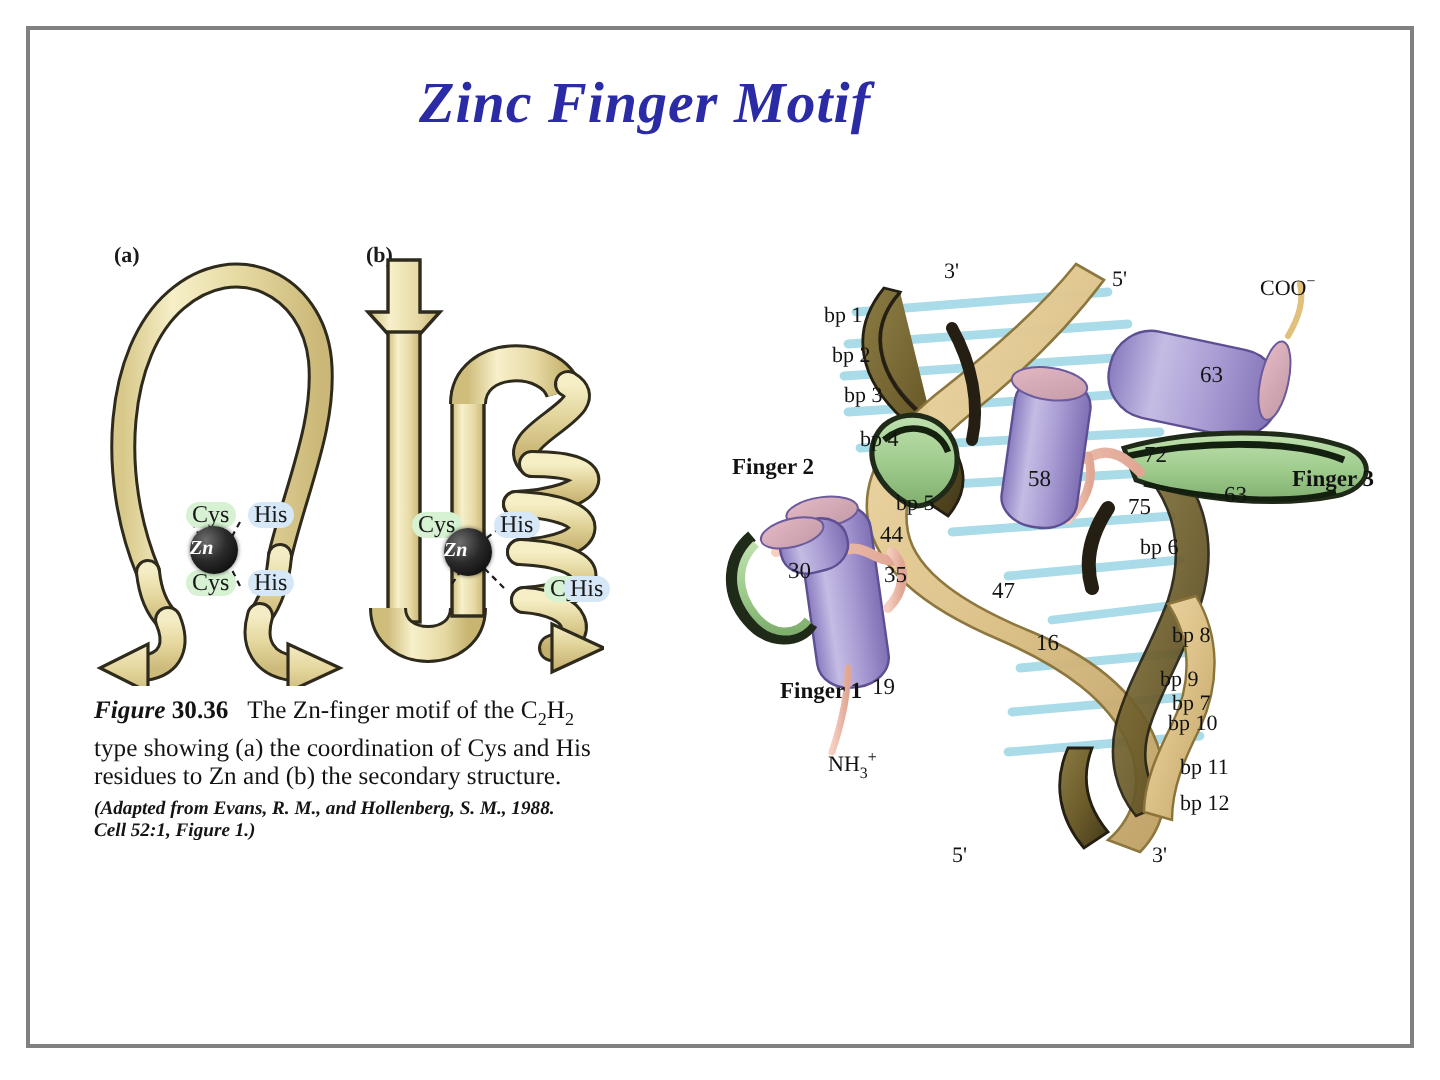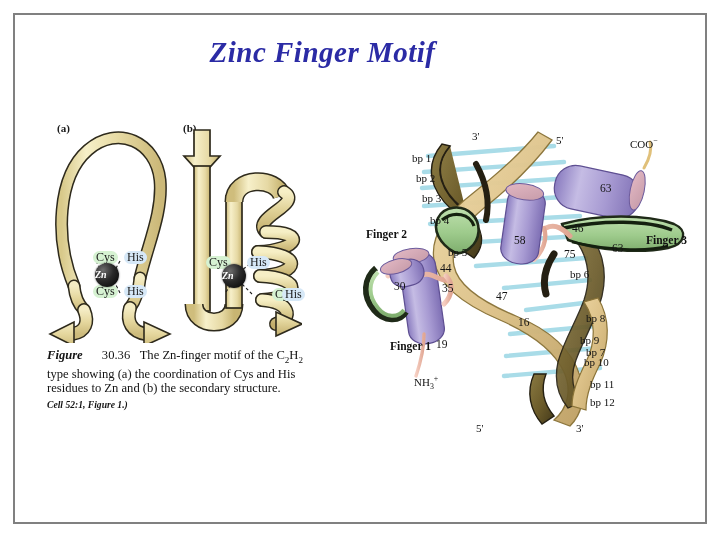--- a/index.html
+++ b/index.html
@@ -236,27 +236,28 @@
     <span class="res-label res-cys" style="left:196px; top:170px;">Cys</span>
     <span class="res-label res-his" style="left:203px; top:138px;">His</span>
     <span class="res-label res-his" style="left:238px; top:170px;">His</span>
 
     <span class="zn-ball" style="left:178px; top:146px;">Zn</span>
   </div>
 
   <div id="caption">
     <div id="caption-main">
       <span id="caption-fig">Figure</span>
-      <span style="font-weight:normal;margin-left:16px;">30.36</span>
+      <span style="font-weight:bold;">30.36</span>
       &nbsp;&nbsp;<span>The Zn-finger motif of the</span>
       <span>C</span><sub>2</sub><span>H</span><sub>2</sub><span> type showing (a) the coordination of</span>
       <span>Cys and His residues to Zn and (b) the</span>
       <span>secondary structure.</span>
     </div>
     <div id="caption-source">
+      <div>(Adapted from Evans, R. M., and Hollenberg, S. M., 1988.</div>
       <div>Cell 52:1, Figure 1.)</div>
     </div>
   </div>
 
   <div id="right-figure">
 
     <svg width="350" height="315" viewBox="0 0 350 315" style="position:absolute;left:0;top:0;">
       <defs>
         <linearGradient id="helixG" x1="0" y1="0" x2="1" y2="0">
           <stop offset="0%" stop-color="#8a7cc0"></stop>
@@ -395,21 +396,21 @@
     <span class="struct-label bold" style="left:288px; top:110px;">Finger 3</span>
 
     <span class="struct-label resnum" style="left:160px; top:192px;text-align:center;">16</span>
     <span class="struct-label resnum" style="left:78px;  top:214px;">19</span>
     <span class="struct-label resnum" style="left:36px;  top:156px;">30</span>
     <span class="struct-label resnum" style="left:84px;  top:158px;">35</span>
     <span class="struct-label resnum" style="left:82px;  top:138px;">44</span>
     <span class="struct-label resnum" style="left:138px; top:166px;">47</span>
     <span class="struct-label resnum" style="left:156px; top:110px;">58</span>
     <span class="struct-label resnum" style="left:254px; top:118px;">63</span>
-    <span class="struct-label resnum" style="left:214px; top:98px;">46</span>
+    <span class="struct-label resnum" style="left:214px; top:98px;">72</span>
     <span class="struct-label resnum" style="left:206px; top:124px;">75</span>
     <span class="struct-label resnum" style="left:242px; top:58px;">63</span>
 
     <span class="struct-label" style="left:56px; top:250px;">
       <span>NH</span><sub>3</sub><sup>+</sup>
     </span>
     <span class="struct-label" style="left:272px; top:12px;">
       <span>COO</span><sup>−</sup>
     </span>
   </div>

